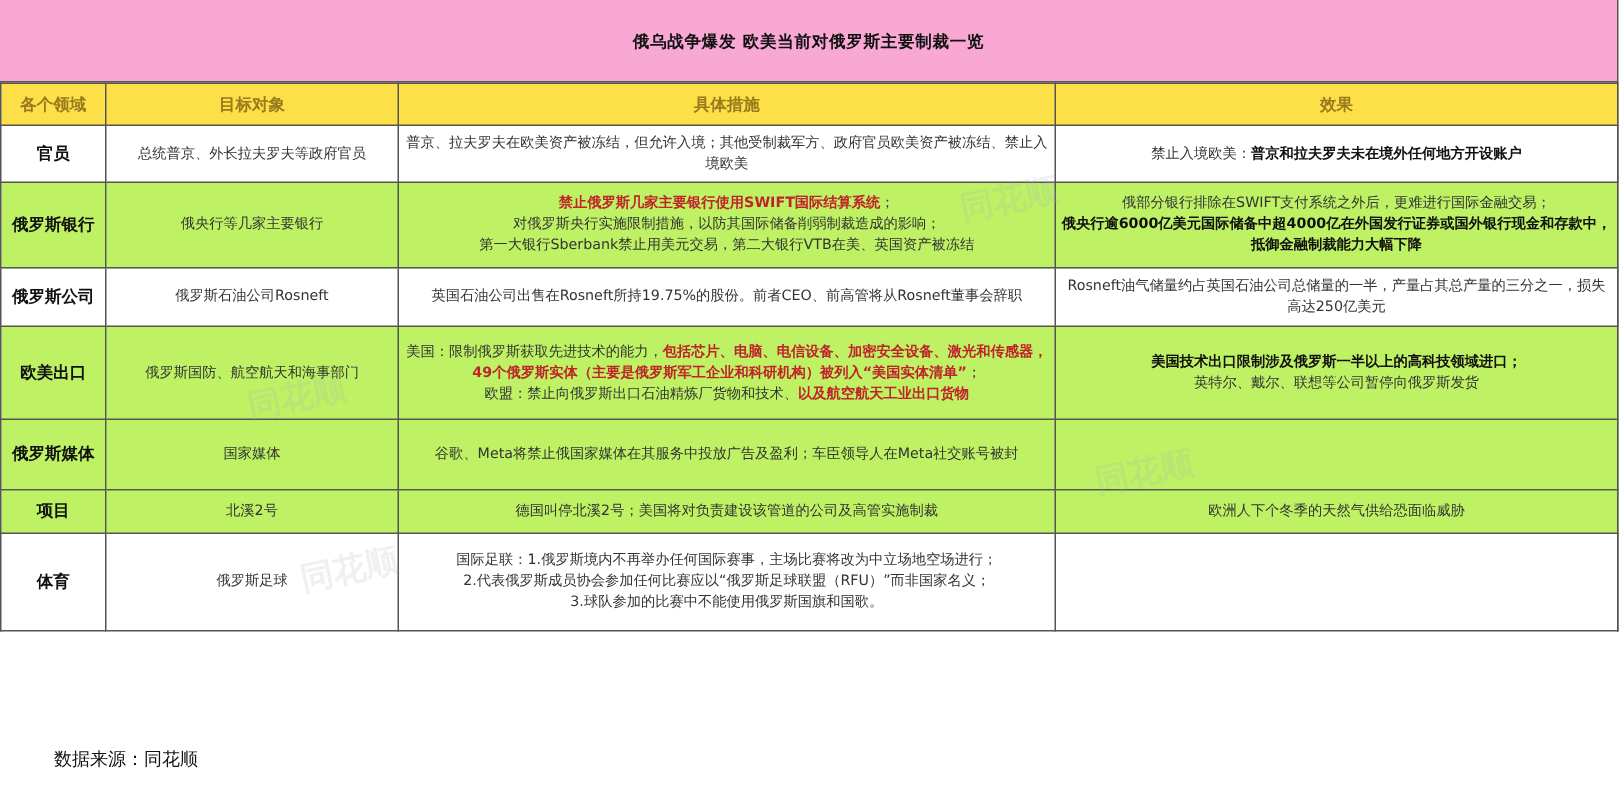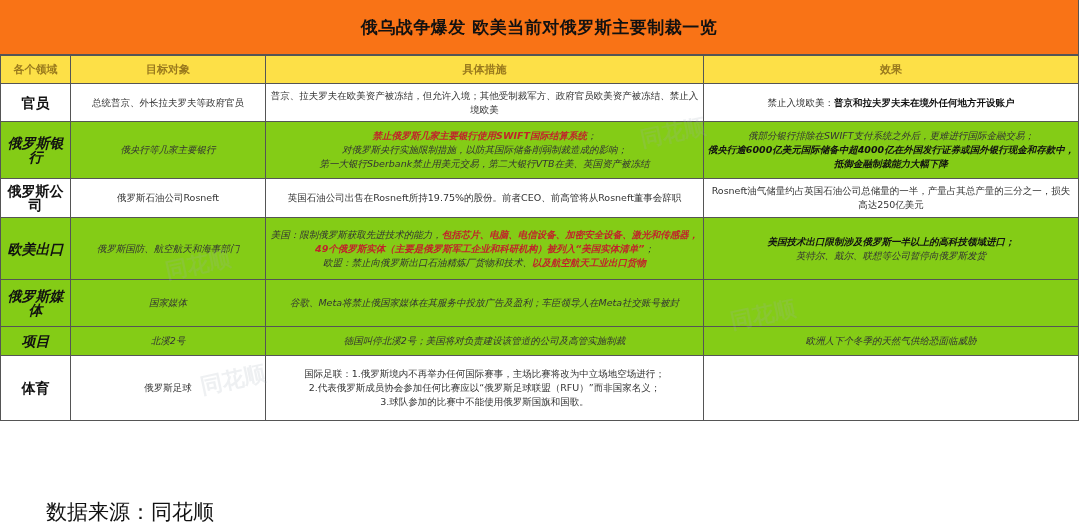--- a/index.html
+++ b/index.html
@@ -1,26 +1,26 @@
 <!DOCTYPE html>
 <html><head>
 <meta charset="utf-8">
 <style>
   html, body { margin:0; padding:0; }
   body { width:1080px; height:529px; background:#ffffff; font-family:"DejaVu Sans", sans-serif; overflow:hidden; position:relative; }
   .sheet { position:absolute; left:0; top:0; width:1078px; border-right:1px solid #555; }
-  .title { height:54px; background:#f97316; border-bottom:1px solid #555; display:flex; align-items:center; justify-content:center; font-weight:bold; font-size:17px; color:#111; letter-spacing:0.5px; }
+  .title { height:54px; background:#f9a8d4; border-bottom:1px solid #555; display:flex; align-items:center; justify-content:center; font-weight:bold; font-size:11px; color:#111; letter-spacing:0.5px; }
   table { border-collapse:collapse; width:1078px; table-layout:fixed; }
   td, th { border:1px solid #555; text-align:center; vertical-align:middle; padding:0 3px; font-size:9.5px; color:#333; line-height:14px; }
   th { height:27px; background:#fde047; color:#9a7a1e; font-weight:bold; font-size:11px; }
-  td.cat { font-weight:bold; color:#111; font-size:14px; }
-  tr.alt td { background:#84cc16;font-style:italic; }
+  td.cat { font-weight:bold; color:#111; font-size:11px; }
+  tr.alt td { background:#bef264; }
   .red { color:#c0242b; font-weight:bold; }
   .bold { color:#111; font-weight:bold; }
-  .footer { position:absolute; left:46px; top:498px; font-size:21px; color:#111; }
+  .footer { position:absolute; left:36px; top:498px; font-size:12px; color:#111; }
   .wm { position:absolute; font-size:22px; color:rgba(160,170,185,0.18); font-weight:bold; transform:rotate(-12deg); pointer-events:none; }
 </style>
 </head>
 <body>
 
 <div class="sheet">
   <div class="title">俄乌战争爆发 欧美当前对俄罗斯主要制裁一览</div>
   <table>
     <colgroup>
       <col style="width:70px">

